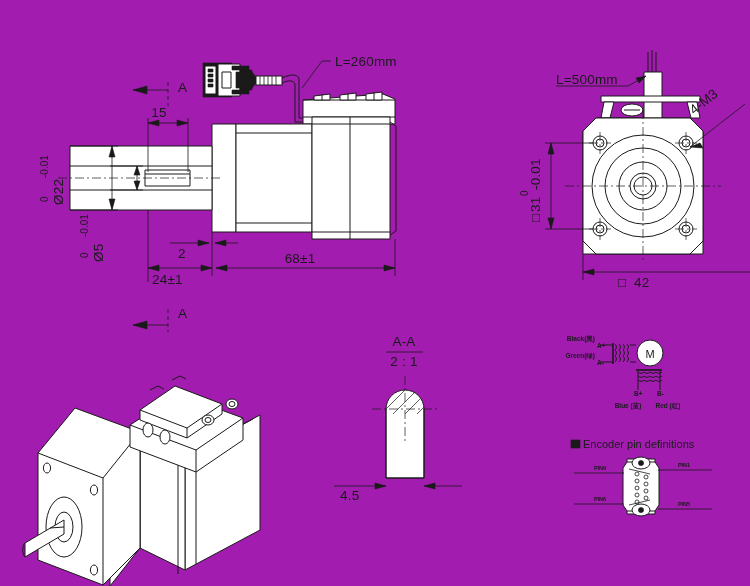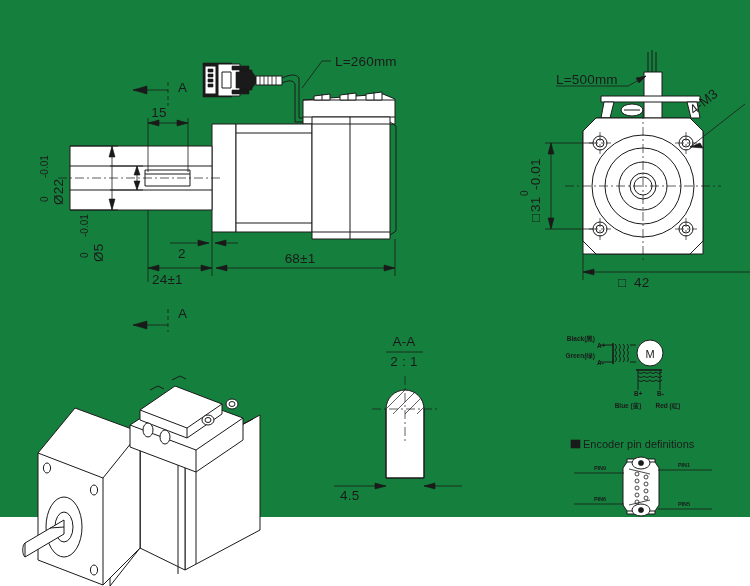--- a/index.html
+++ b/index.html
@@ -1,17 +1,17 @@
 <!DOCTYPE html>
 <html><head>
 <meta charset="utf-8">
 <style>
   html,body{margin:0;padding:0;background:#ffffff;}
   body{width:750px;height:586px;overflow:hidden;font-family:"Liberation Sans",sans-serif;}
-  #sheet{position:relative;width:750px;height:517px;background:#15803d;}
+  #sheet{position:relative;width:750px;height:586px;background:#a21caf;}
   svg{display:block;}
   .ln{stroke:#1a1a1a;stroke-width:1;fill:none;}
   .ln-th{stroke:#1a1a1a;stroke-width:1.6;fill:none;}
   .ln-thin{stroke:#1a1a1a;stroke-width:0.8;fill:none;}
   .dim{stroke:#1a1a1a;stroke-width:0.8;fill:none;}
   .ctr{stroke:#1a1a1a;stroke-width:0.7;fill:none;stroke-dasharray:9 3 2 3;}
   .hid{stroke:#1a1a1a;stroke-width:0.8;fill:none;stroke-dasharray:4 3;}
   .fillw{fill:#ffffff;stroke:#1a1a1a;stroke-width:1;}
   .fillk{fill:#1a1a1a;stroke:#1a1a1a;stroke-width:0.6;}
   .t-dim{font-family:"Liberation Sans",sans-serif;fill:#1a1a1a;font-size:13.5px;letter-spacing:0.2px;}

